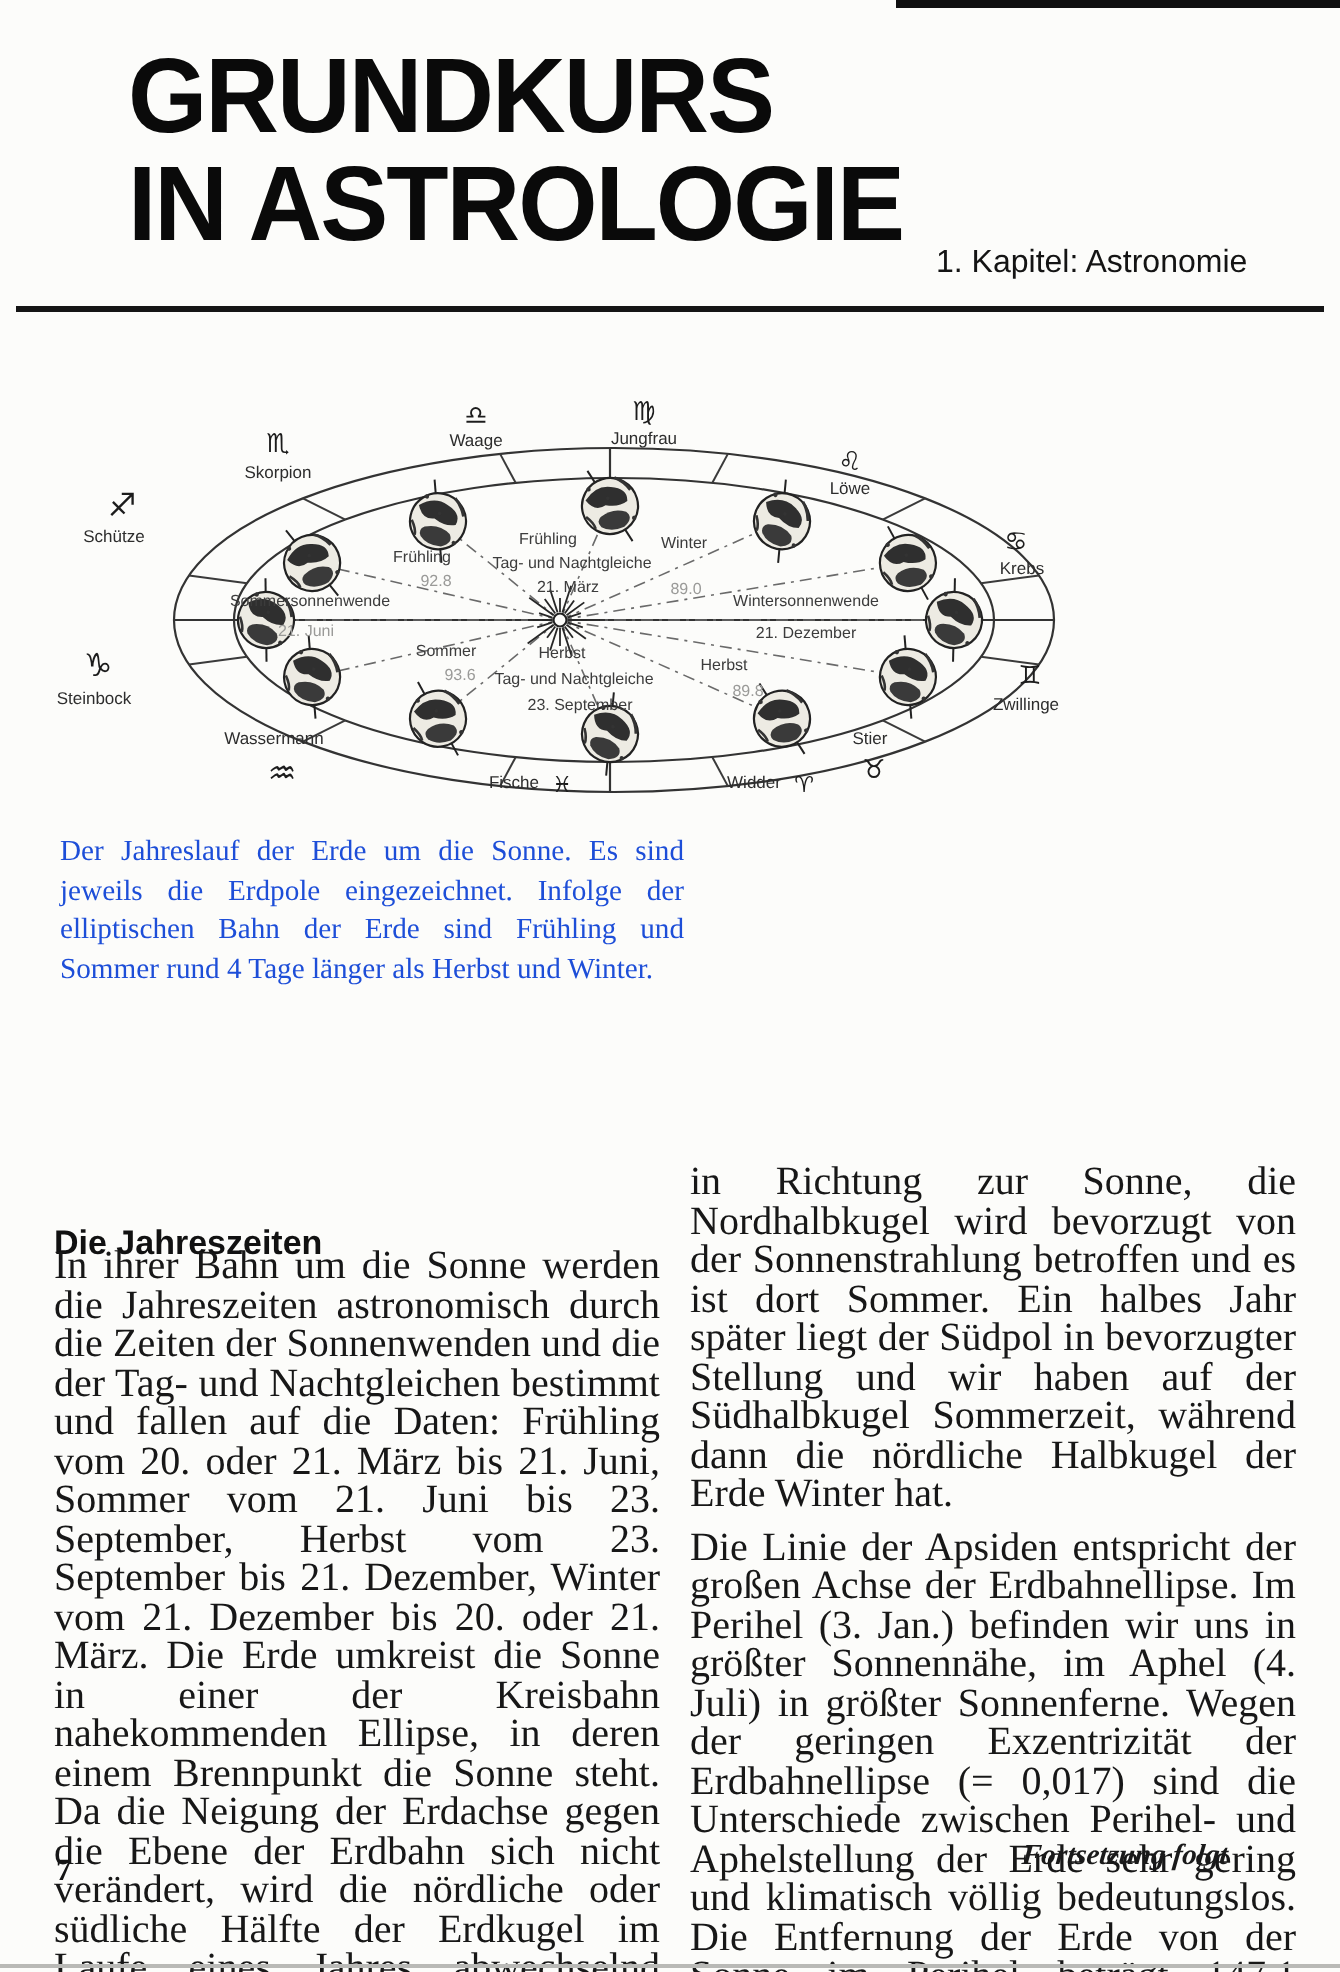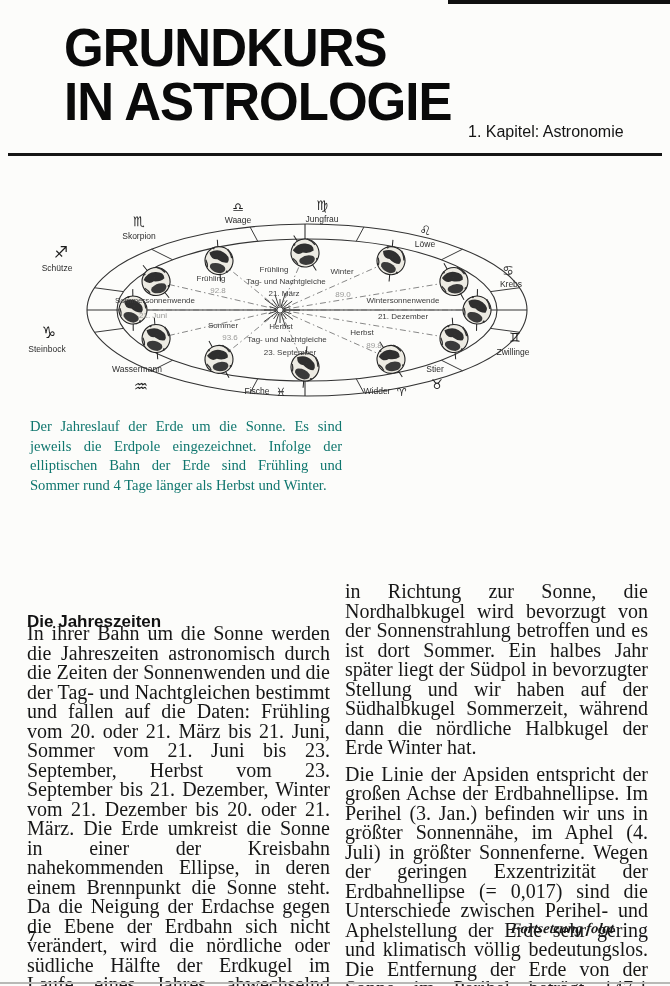--- a/index.html
+++ b/index.html
@@ -31,21 +31,21 @@
   .sun-ray{stroke:#262626;stroke-width:.9;}
   .dlabel{font-family:"Liberation Sans",sans-serif;font-size:8px;fill:#3c3c3c;text-anchor:middle;}
   .dfaint{fill:#9a9a98;}
   .zsym{font-family:"DejaVu Sans",sans-serif;font-size:13px;fill:#1c1c1c;text-anchor:middle;}
   .zsym.big{font-size:16px;}
   .zsym.small{font-size:11px;}
   .zname{font-family:"Liberation Sans",sans-serif;font-size:8.5px;fill:#2d2d2d;text-anchor:middle;}
 
   .caption{
     position:absolute;left:30px;top:417px;width:312px;
-    font-size:14.6px;line-height:19.6px;text-align:justify;color:#0f766e;
+    font-size:14.6px;line-height:19.6px;text-align:justify;color:#1d4ed8;
   }
   .col-heading{
     position:absolute;left:27px;top:612px;
     font-family:"Liberation Sans",sans-serif;font-weight:bold;font-size:17px;color:#111;
   }
   .col{position:absolute;width:303px;font-size:20px;line-height:19.5px;text-align:justify;color:#171717;}
   .col p{margin:0 0 7px 0;}
   .col-left{left:27px;top:624px;}
   .col-right{left:345px;top:582px;}
   .pagenum{position:absolute;left:28px;top:927px;font-size:15.5px;font-weight:bold;color:#141414;}

